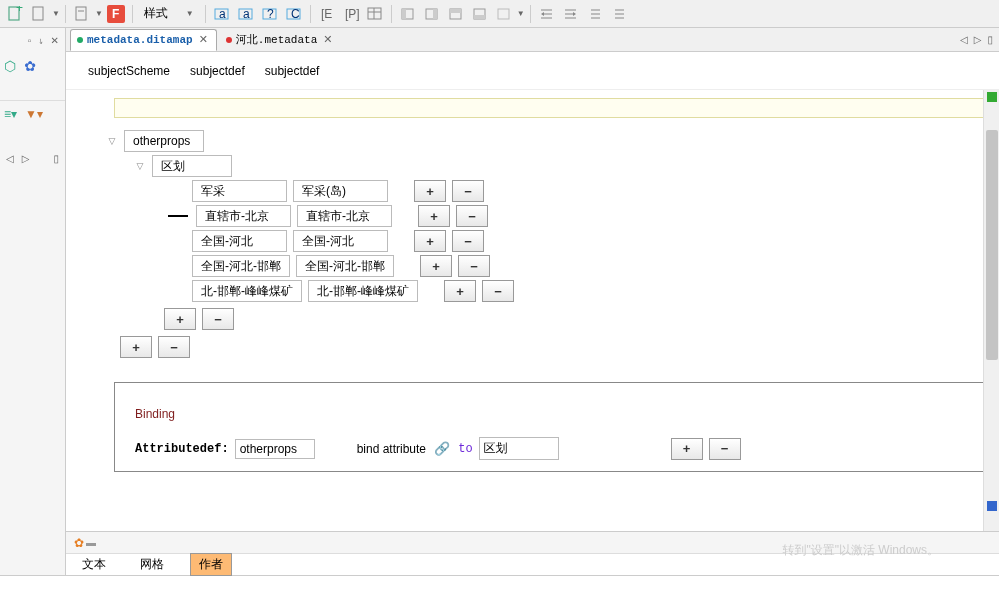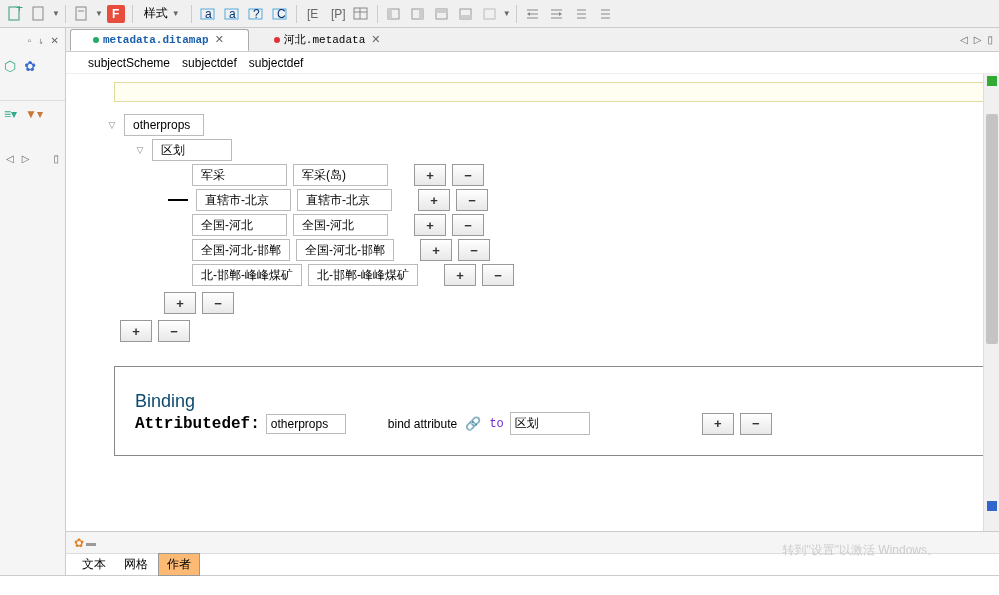--- a/index.html
+++ b/index.html
@@ -1,73 +1,73 @@
 <!DOCTYPE html>
 <html><head>
 <meta charset="utf-8">
 <style>
 * { box-sizing: border-box; margin: 0; padding: 0; font-family: "Microsoft YaHei", Arial, sans-serif; font-size: 12px; }
 body { width: 999px; height: 595px; background: #fff; overflow: hidden; position: relative; }
 
 .toolbar { height: 28px; background: #f0f0f0; border-bottom: 1px solid #ccc; display: flex; align-items: center; padding: 0 4px; gap: 2px; }
 .tb-btn { width: 22px; height: 22px; display: flex; align-items: center; justify-content: center; cursor: pointer; border-radius: 2px; }
 .tb-sep { width: 1px; height: 18px; background: #ccc; margin: 0 3px; }
-.tb-style { padding: 2px 6px; cursor: pointer; display: flex; align-items: center; gap: 4px; }
+.tb-style { padding: 2px 6px; cursor: pointer; display: flex; align-items: center; gap: 18px; }
 .tb-drop { font-size: 8px; color: #666; }
 
 .main-area { display: flex; height: calc(100% - 48px); }
 .left-panel { width: 66px; background: #f5f5f5; border-right: 1px solid #ccc; }
 .left-head { height: 24px; display: flex; align-items: center; justify-content: flex-end; padding-right: 4px; gap: 4px; }
 .left-icons { padding: 6px 4px; display: flex; gap: 8px; align-items: center; }
 .left-icons2 { padding: 6px 4px; display: flex; gap: 8px; align-items: center; border-top: 1px solid #ddd; margin-top: 20px; }
 .left-nav-arrows { display: flex; gap: 4px; padding: 6px 4px; margin-top: 20px; }
 
 .editor-area { flex: 1; display: flex; flex-direction: column; }
 .tab-bar { height: 24px; background: #f0f0f0; display: flex; align-items: center; border-bottom: 1px solid #ccc; padding-left: 4px; }
-.tab { height: 22px; padding: 0 22px; display: flex; align-items: center; gap: 4px; border: 1px solid transparent; margin-right: 2px; cursor: pointer; }
+.tab { height: 22px; padding: 0 6px; display: flex; align-items: center; gap: 4px; border: 1px solid transparent; margin-right: 2px; cursor: pointer; }
 .tab.active { background: #fff; border: 1px solid #aaa; border-bottom: 1px solid #fff; border-radius: 3px 3px 0 0; }
 .tab-dot { width: 6px; height: 6px; border-radius: 50%; }
 .tab-text { font-family: "Courier New", monospace; font-size: 11px; }
 .tab-close { font-size: 11px; color: #666; padding: 0 2px; cursor: pointer; }
 .tab-nav { margin-left: auto; display: flex; gap: 2px; padding-right: 4px; align-items: center; }
 
-.breadcrumb { height: 22px; background: #fff; border-bottom: 1px solid #eee; display: flex; align-items: center; padding-left: 16px; gap: 0; font-family: "Courier New", monospace; font-size: 11px; }
+.breadcrumb { height: 38px; background: #fff; border-bottom: 1px solid #eee; display: flex; align-items: center; padding-left: 16px; gap: 8px; font-family: "Courier New", monospace; font-size: 11px; }
 .bc-item { padding: 1px 6px; cursor: pointer; }
 
 .content { flex: 1; background: #fff; overflow: auto; position: relative; }
 .yellow-bar { margin: 8px 8px 0 48px; height: 20px; background: #fffef0; border: 1px solid #e0dca0; }
 
 .tree { padding: 8px 16px 8px 40px; }
 .node { margin: 4px 0; }
 .node-line { display: flex; align-items: center; gap: 6px; margin: 3px 0; }
 .toggle { width: 12px; height: 12px; display: flex; align-items: center; justify-content: center; font-size: 9px; color: #888; cursor: pointer; }
 .field-box { border: 1px solid #bbb; padding: 2px 8px; min-width: 80px; height: 22px; display: flex; align-items: center; background: #fff; }
 .field-box.wide { min-width: 95px; }
 .row-indent1 { padding-left: 28px; }
 .row-indent2 { padding-left: 58px; }
 .sq-btn { width: 32px; height: 22px; border: 1px solid #999; background: linear-gradient(#fff,#e8e8e8); display: flex; align-items: center; justify-content: center; cursor: pointer; font-weight: bold; font-size: 13px; color: #333; }
 .dash { width: 20px; border-top: 2px solid #000; margin-left: -24px; margin-right: 2px; }
 
 .binding-box { margin: 12px 8px 0 48px; border: 1px solid #888; padding: 24px 20px 6px 20px; min-height: 90px; }
-.binding-title { font-size: 18px; font-family: Arial; color: #0c4a6e; }
+.binding-title { font-size: 12px; font-family: Arial; color: #7f1d1d; margin-bottom: 16px; }
 .attr-row { display: flex; align-items: center; gap: 6px; }
-.attr-label { font-weight: bold; font-family: "Courier New", monospace; font-size: 16px; }
+.attr-label { font-weight: bold; font-family: "Courier New", monospace; font-size: 12px; }
 .attr-val { border: 1px solid #bbb; padding: 2px 4px; min-width: 80px; }
 .bindto { font-family: Liberation Sans, sans-serif; }
 .link-icon { color: #2080d0; font-size: 13px; margin: 0 2px; }
 .to { color: #6d28d9; font-family: "Courier New", monospace; font-weight: normal; }
 
 .scrollbar-v { position: absolute; right: 0; top: 0; bottom: 0; width: 16px; background: #f0f0f0; border-left: 1px solid #ddd; }
 .scroll-thumb { position: absolute; top: 40px; left: 2px; width: 12px; height: 230px; background: #c4c4c4; border-radius: 2px; }
 .sq-green { position: absolute; top: 2px; right: 2px; width: 10px; height: 10px; background: #3a3; }
 .sq-blue { position: absolute; bottom: 20px; right: 2px; width: 10px; height: 10px; background: #3366cc; }
 
 .bottom-controls { height: 22px; background: #f5f5f5; border-top: 1px solid #ccc; display: flex; align-items: center; padding: 0 8px; gap: 2px; }
 .gear-small { font-size: 12px; color: #e67e22; }
-.view-tabs { height: 22px; background: #fff; display: flex; align-items: center; padding-left: 8px; gap: 2px; border-top: 1px solid #ddd; }
+.view-tabs { height: 22px; background: #fff; display: flex; align-items: center; padding-left: 8px; gap: 18px; border-top: 1px solid #ddd; }
 .vtab { padding: 2px 8px; cursor: pointer; }
 .vtab.active { background: #fdba74; border: 1px solid #999; }
 
 .status { height: 20px; background: #fff; border-top: 1px solid #ccc; }
 
 .watermark { position: absolute; right: 60px; bottom: 36px; color: #ccc; font-size: 11px; text-align: left; pointer-events: none; }
 .watermark .big { font-size: 16px; color: #bbb; }
 
 .arr { font-size: 10px; color: #666; cursor: pointer; padding: 0 2px; }
 </style>

